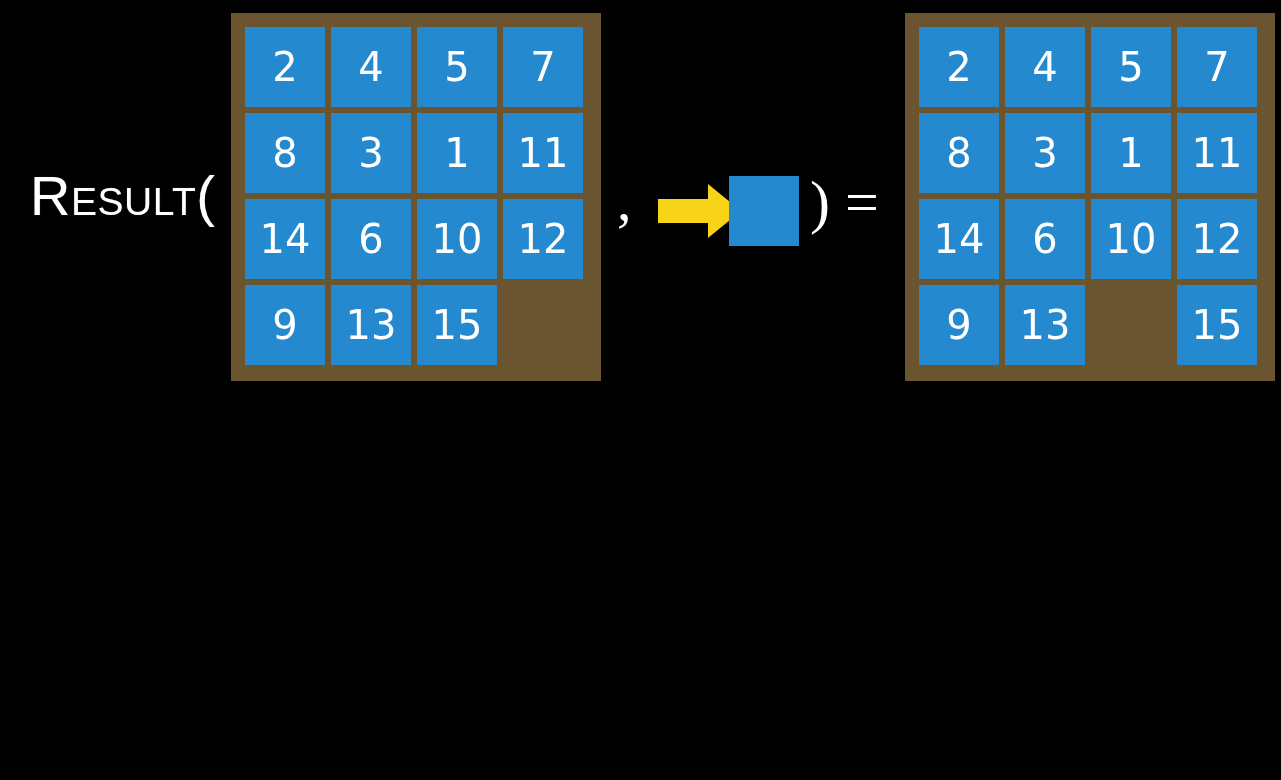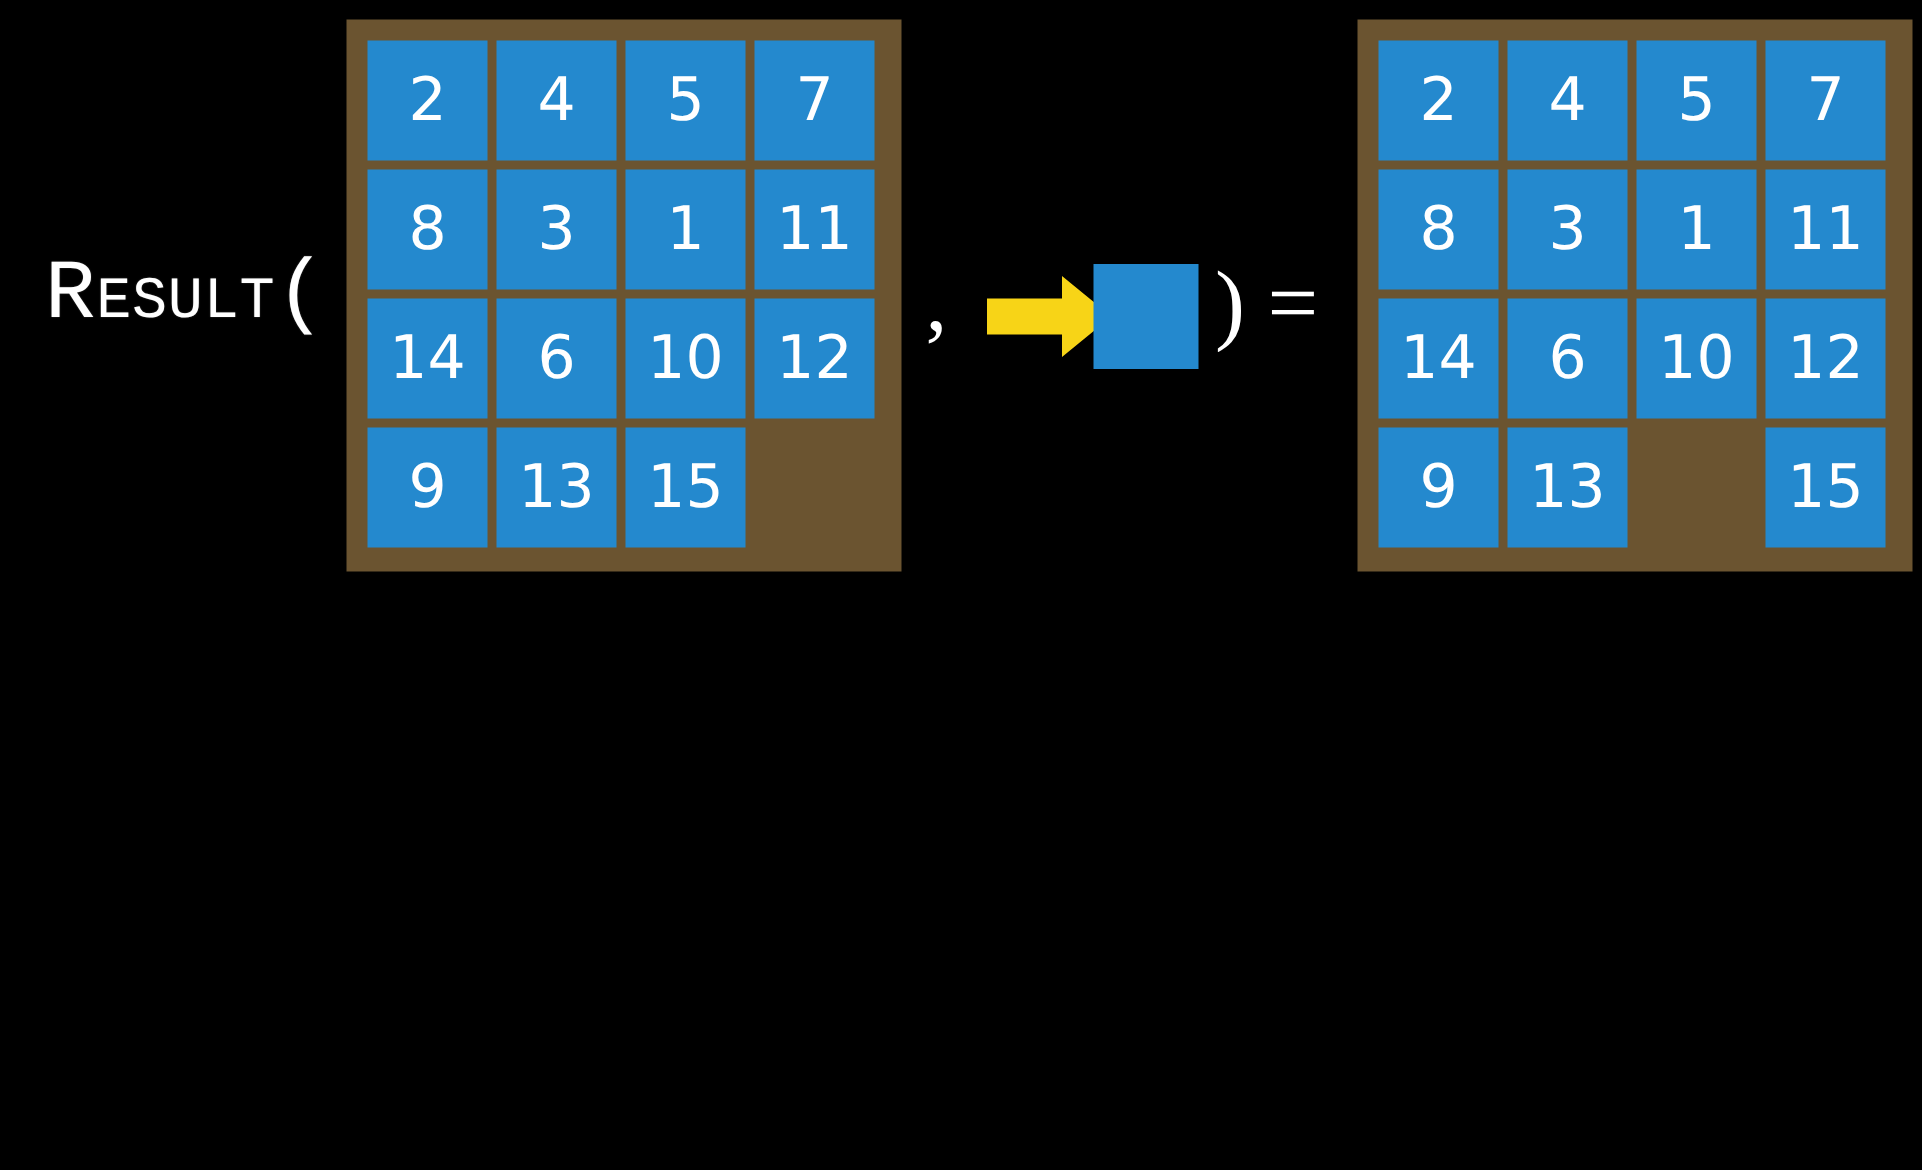--- a/index.html
+++ b/index.html
@@ -29,21 +29,21 @@
     left: 0;
     width: 1281px;
   }
   .eq-row.row1 { top: 0px;   height: 395px; }
   .eq-row.row2 { top: 395px; height: 385px; }
 
   
   .result-label {
     position: absolute;
     color: #ffffff;
-    font-family: Liberation Mono, monospace;
+    font-family: Liberation Sans, sans-serif;
     font-variant: small-caps;
     font-weight: normal;
     white-space: nowrap;
     letter-spacing: 0.5px;
     text-shadow: 0 0 1px rgba(255,255,255,0.35);
   }
   .row1 .result-label {
     left: 30px;
     top: 168px;
     font-size: 56px;

